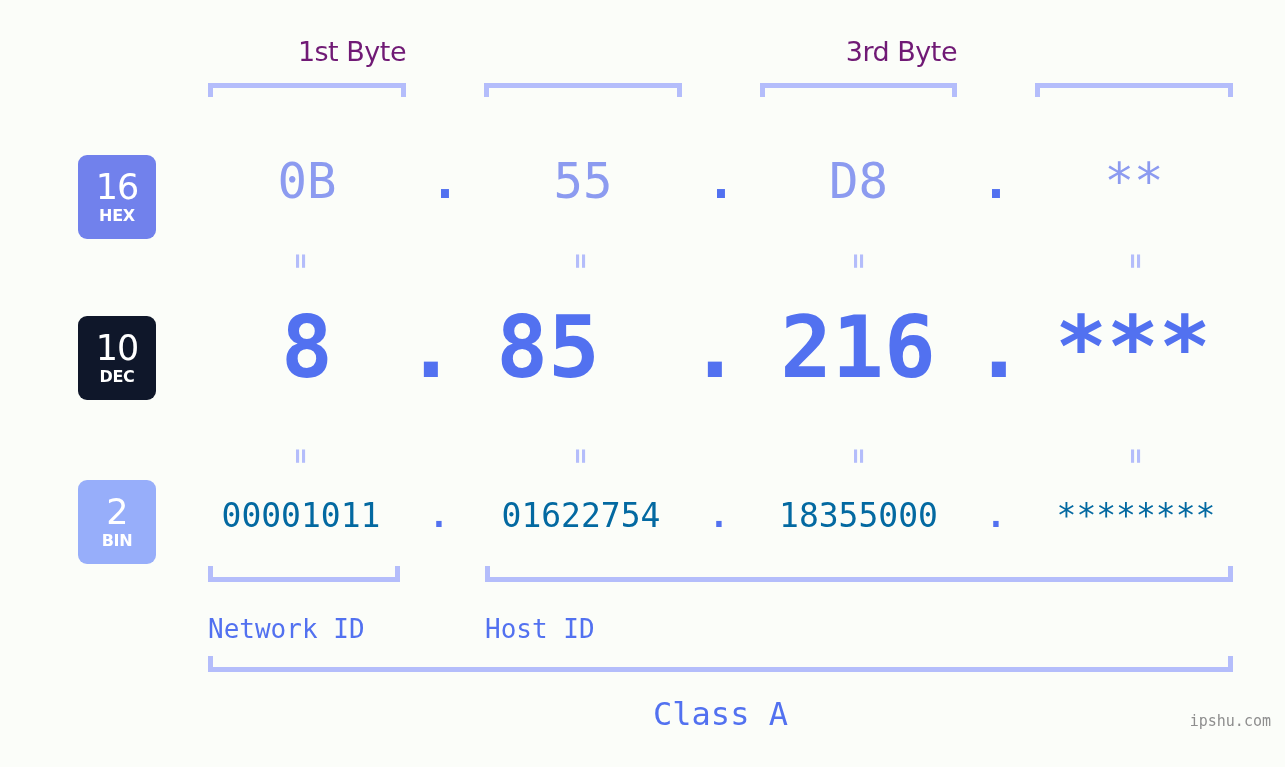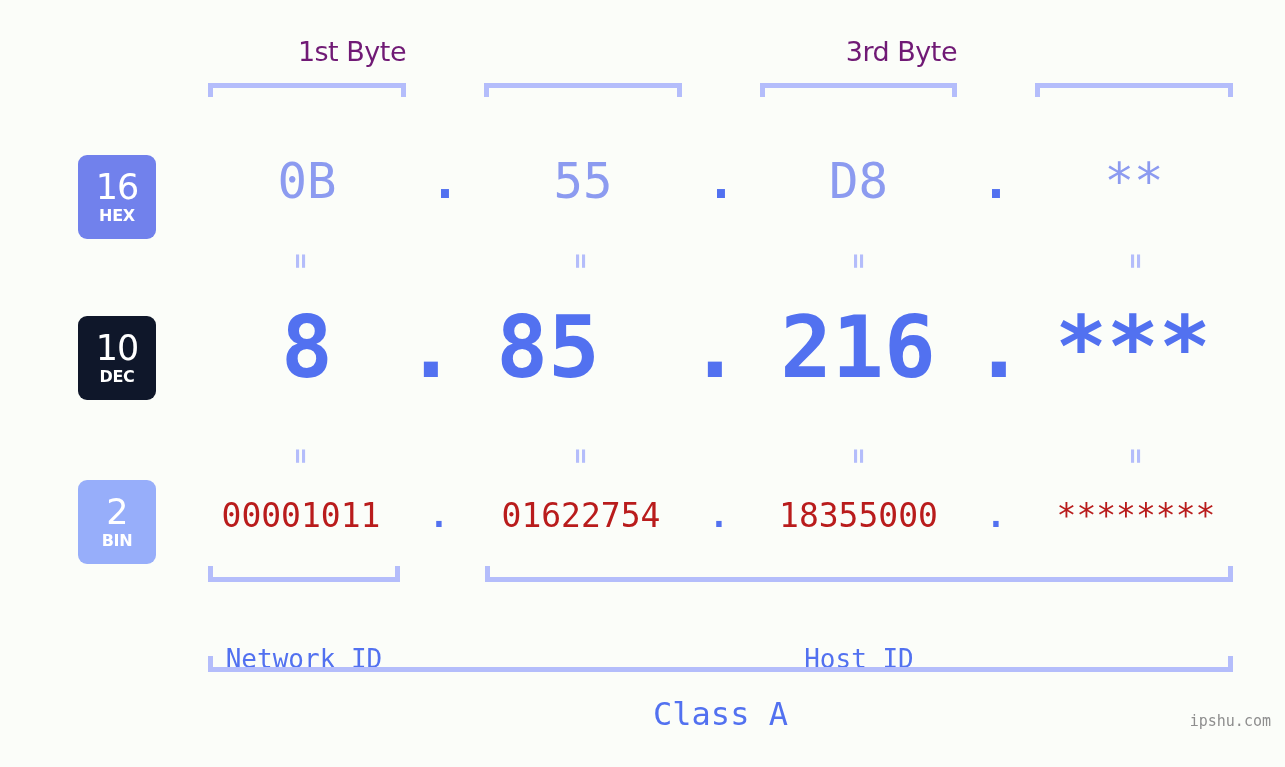--- a/index.html
+++ b/index.html
@@ -131,21 +131,21 @@
     top: 297px;
     font-size: 86px;
     line-height: 100px;
     font-weight: bold;
   }
 
   
   .row-bin .cell {
     top: 494px;
     font-size: 33px;
-    color: #b91c1c;
+    color: #0369a1;
     line-height: 44px;
   }
   .row-bin .dot {
     top: 494px;
     font-size: 33px;
     line-height: 44px;
   }
 
   
   .eqsep {
@@ -156,24 +156,23 @@
     font-family: "DejaVu Sans Mono", monospace;
     font-size: 26px;
     line-height: 26px;
     transform: rotate(90deg);
     font-weight: bold;
   }
 
   
   .idlabel {
     position: absolute;
-    top: 642px;
+    top: 612px;
     height: 34px;
     line-height: 34px;
-    text-align: center;
     color: #5271f0;
     font-family: "DejaVu Sans Mono", monospace;
     font-size: 26px;
     white-space: nowrap;
   }
   .classlabel {
     position: absolute;
     top: 693px;
     height: 42px;
     line-height: 42px;

